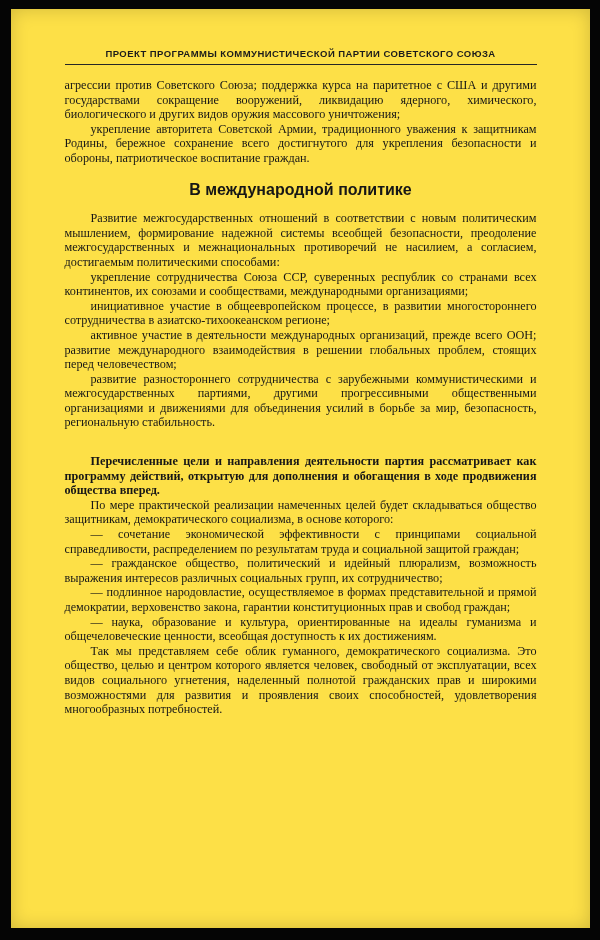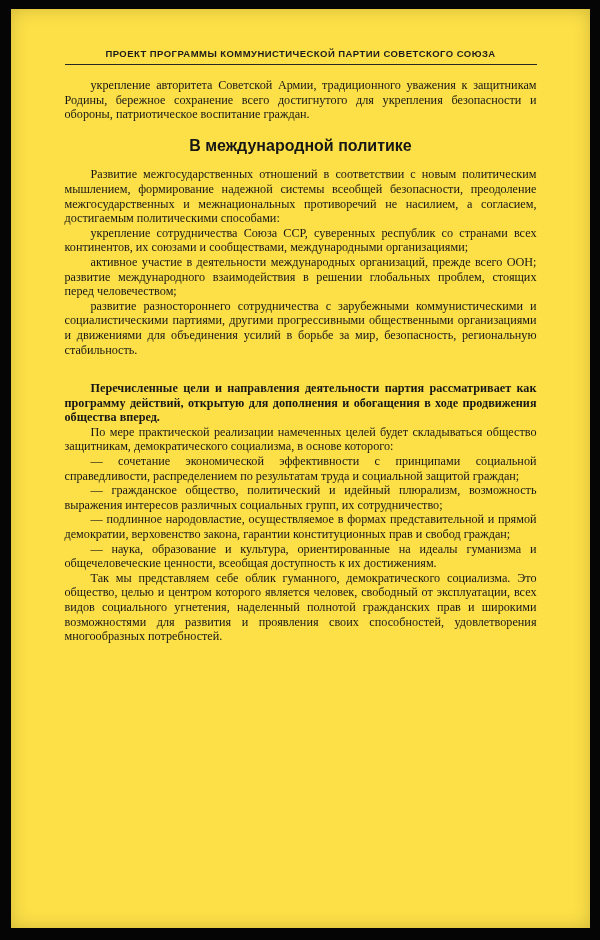--- a/index.html
+++ b/index.html
@@ -79,28 +79,30 @@
 
 <div class="scan-page">
 
   <div class="running-header">ПРОЕКТ ПРОГРАММЫ КОММУНИСТИЧЕСКОЙ ПАРТИИ СОВЕТСКОГО СОЮЗА</div>
 
   <div class="header-rule"></div>
 
 
   <div class="text-column">
 
+    <p>агрессии против Советского Союза; поддержка курса на паритетное с США и другими государствами сокращение вооружений, ликвидацию ядерного, химического, биологического и других видов оружия массового уничтожения;</p>
     <p class="indent">укрепление авторитета Советской Армии, традиционного уважения к защитникам Родины, бережное сохранение всего достигнутого для укрепления безопасности и обороны, патриотическое воспитание граждан.</p>
 
     <div class="section-heading">В международной политике</div>
 
     <p class="indent">Развитие межгосударственных отношений в соответствии с новым политическим мышлением, формирование надежной системы всеобщей безопасности, преодоление межгосударственных и межнациональных противоречий не насилием, а согласием, достигаемым политическими способами:</p>
     <p class="indent">укрепление сотрудничества Союза ССР, суверенных республик со странами всех континентов, их союзами и сообществами, международными организациями;</p>
+    <p class="indent">инициативное участие в общеевропейском процессе, в развитии многостороннего сотрудничества в азиатско-тихоокеанском регионе;</p>
     <p class="indent">активное участие в деятельности международных организаций, прежде всего ООН; развитие международного взаимодействия в решении глобальных проблем, стоящих перед человечеством;</p>
-    <p class="indent">развитие разностороннего сотрудничества с зарубежными коммунистическими и социалистическими партиями, другими прогрессивными общественными организациями и движениями для объединения усилий в борьбе за мир, безопасность, региональную стабильность.</p>
+    <p class="indent">развитие разностороннего сотрудничества с зарубежными коммунистическими и межгосударственных партиями, другими прогрессивными общественными организациями и движениями для объединения усилий в борьбе за мир, безопасность, региональную стабильность.</p>
 
     <p class="indent block-gap">Перечисленные цели и направления деятельности партия рассматривает как программу действий, открытую для дополнения и обогащения в ходе продвижения общества вперед.</p>
     <p class="indent">По мере практической реализации намеченных целей будет складываться общество защитникам, демократического социализма, в основе которого:</p>
     <p class="indent">— сочетание экономической эффективности с принципами социальной справедливости, распределением по результатам труда и социальной защитой граждан;</p>
     <p class="indent">— гражданское общество, политический и идейный плюрализм, возможность выражения интересов различных социальных групп, их сотрудничество;</p>
     <p class="indent">— подлинное народовластие, осуществляемое в формах представительной и прямой демократии, верховенство закона, гарантии конституционных прав и свобод граждан;</p>
     <p class="indent">— наука, образование и культура, ориентированные на идеалы гуманизма и общечеловеческие ценности, всеобщая доступность к их достижениям.</p>
     <p class="indent">Так мы представляем себе облик гуманного, демократического социализма. Это общество, целью и центром которого является человек, свободный от эксплуатации, всех видов социального угнетения, наделенный полнотой гражданских прав и широкими возможностями для развития и проявления своих способностей, удовлетворения многообразных потребностей.</p>
 
   </div>

